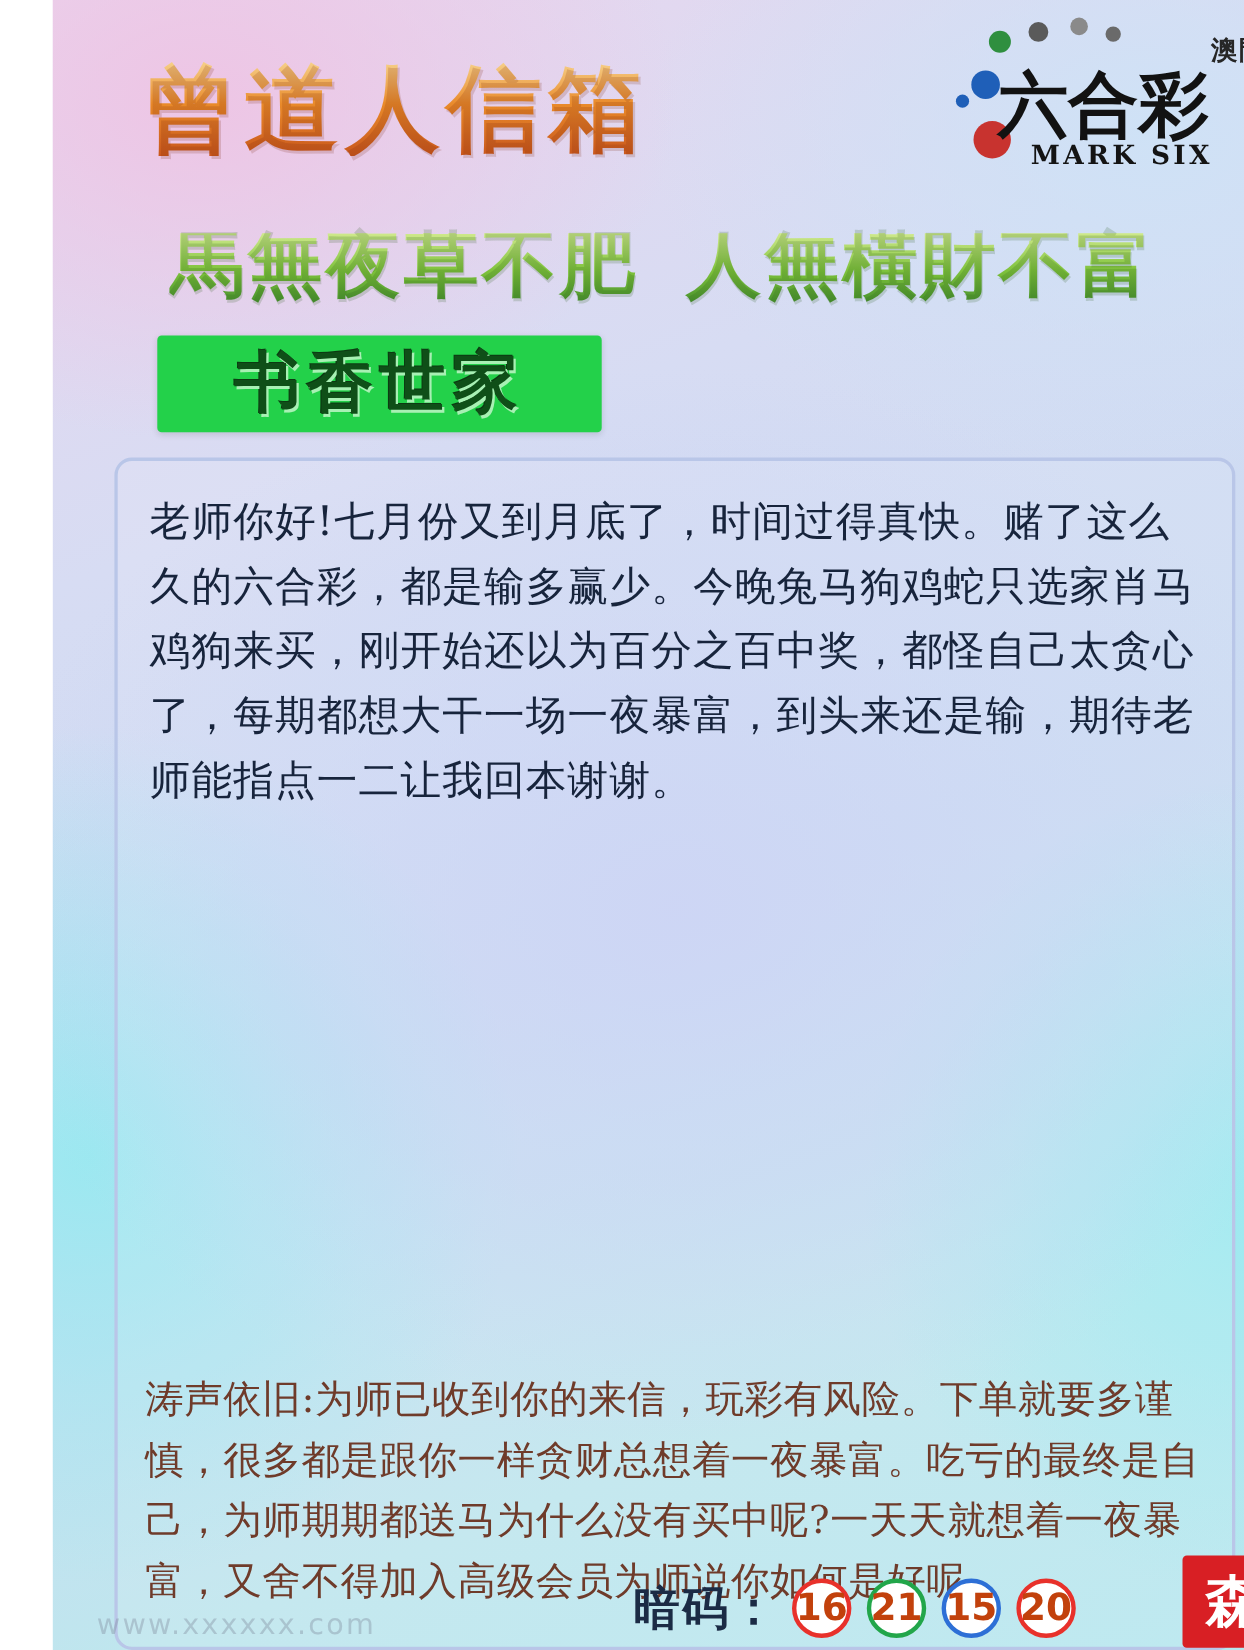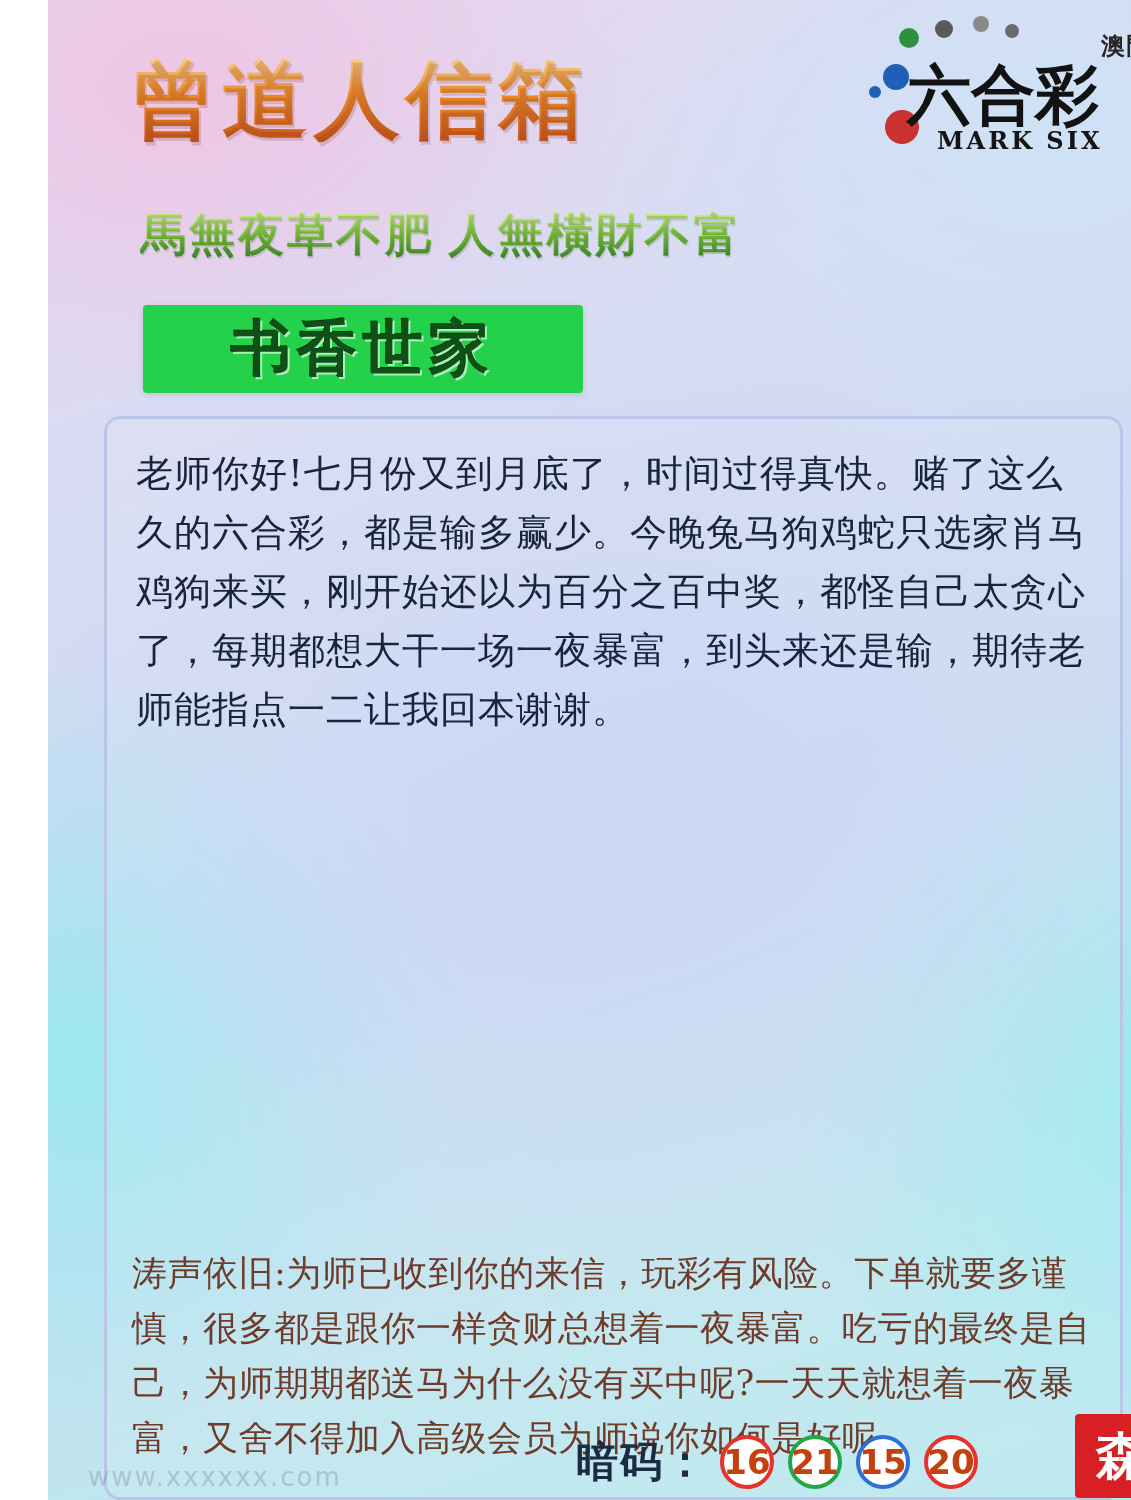--- a/index.html
+++ b/index.html
@@ -40,25 +40,25 @@
     color: #e8a23c;
     background: linear-gradient(180deg, #f6d089 0%, #e98a2a 45%, #c8561c 100%);
     -webkit-background-clip: text;
     background-clip: text;
     -webkit-text-fill-color: transparent;
     text-shadow: 2px 3px 0 rgba(120,40,10,0.18);
     white-space: nowrap;
   }
   .title-sub {
     position: absolute;
-    left: 92px;
+    left: 106px;
     top: 212px;
-    font-family: Liberation Serif, serif;
-    font-weight: bold;
-    font-size: 46px;
+    font-family: Liberation Mono, monospace;
+    font-weight: bold;
+    font-size: 68px;
     letter-spacing: 3px;
     line-height: 1;
     white-space: nowrap;
     background: linear-gradient(180deg, #cfe98c 0%, #7fc23c 50%, #3f8a2c 100%);
     -webkit-background-clip: text;
     background-clip: text;
     -webkit-text-fill-color: transparent;
     text-shadow: 1px 2px 0 rgba(40,90,20,0.18);
   }
 
@@ -103,21 +103,21 @@
     font-size: 24px;
     color: #262626;
     letter-spacing: 1px;
   }
 
   
   .badge {
     position: absolute;
     left: 95px;
     top: 305px;
-    width: 440px;
+    width: 404px;
     height: 88px;
     background: #23d14a;
     border-radius: 4px;
     box-shadow: 0 2px 6px rgba(0,0,0,0.12);
   }
   .badge span {
     position: absolute;
     left: 50%;
     top: 50%;
     transform: translate(-50%, -50%);

